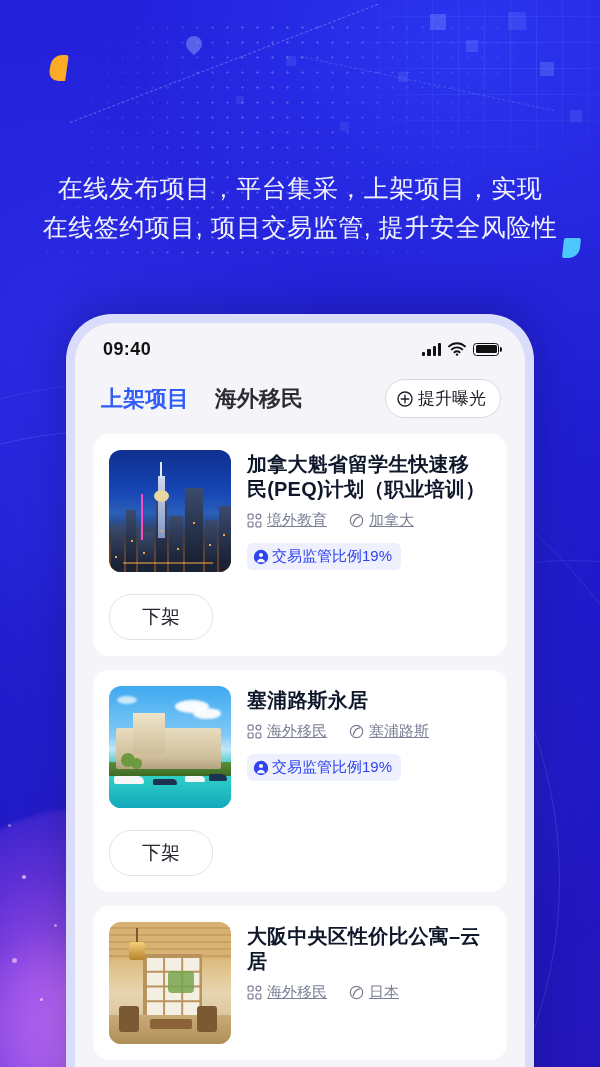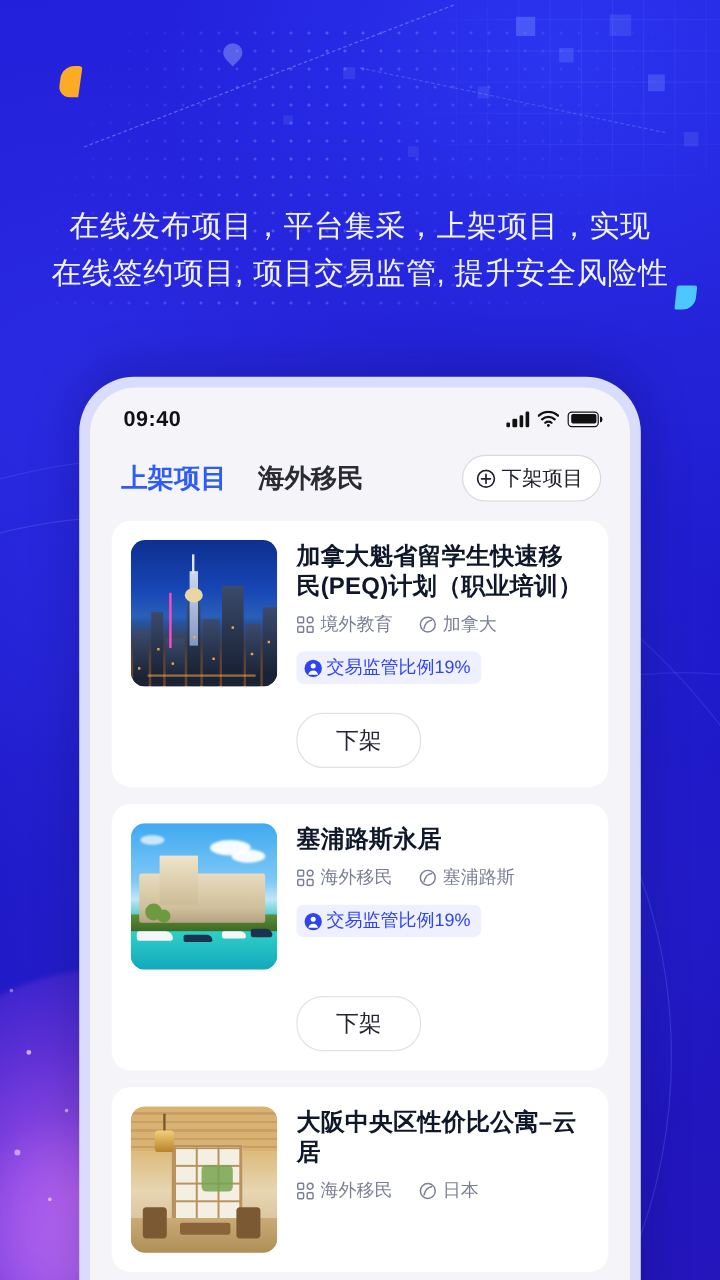--- a/index.html
+++ b/index.html
@@ -214,36 +214,36 @@
   }
   .card-body { flex: 1; min-width: 0; padding-top: 2px; }
   .card-title {
     font-size: 20px; font-weight: 700; color: #0f172a;
     line-height: 1.26;
     letter-spacing: .2px;
   }
   .meta {
     display: flex; align-items: flex-end; gap: 22px;
     margin-top: 9px;
-    font-size: 15px; color: #7b7f95;
+    font-size: 15px; color: #7b7f95; text-decoration: underline;
   }
   .meta-item { display: flex; align-items: center; gap: 5px; white-space: nowrap; }
   .meta-ic { width: 15px; height: 15px; flex: 0 0 15px; }
   .badge {
     display: inline-flex; align-items: center; gap: 3px;
     margin-top: 13px;
     background: #eef0fe;
     border-radius: 6px;
     padding: 4px 9px 4px 6px;
     color: #2f44f0;
     font-size: 15px; font-weight: 500;
   }
   .badge-ic { width: 16px; height: 16px; flex: 0 0 16px; }
   .card-actions {
-    display: flex; justify-content: center;
+    display: flex; justify-content: flex-start;
     margin-top: 22px;
   }
   .ghost-btn {
     border: 1px solid #e1e1e9;
     background: #fff;
     border-radius: 22px;
     padding: 9px 32px;
     font-size: 19px; color: #262630; font-weight: 500;
     cursor: pointer;
   }
@@ -421,21 +421,21 @@
 
       <div class="tabbar">
         <div class="tab active">上架项目</div>
         <div class="tab">海外移民</div>
         <div class="spacer"></div>
         <div class="add-btn">
           <svg class="plus-ic" viewBox="0 0 16 16">
             <circle cx="8" cy="8" r="7" fill="none" stroke="#20202a" stroke-width="1.4"></circle>
             <path d="M8 4.3v7.4M4.3 8h7.4" stroke="#20202a" stroke-width="1.4" stroke-linecap="round"></path>
           </svg>
-          <span>下架项目</span>
+          <span>提升曝光</span>
         </div>
       </div>
 
       <div class="list">
 
         <div class="card">
           <div class="card-top">
             <div class="thumb">
               <div class="art art-city">
                 <div class="glowbot"></div>

